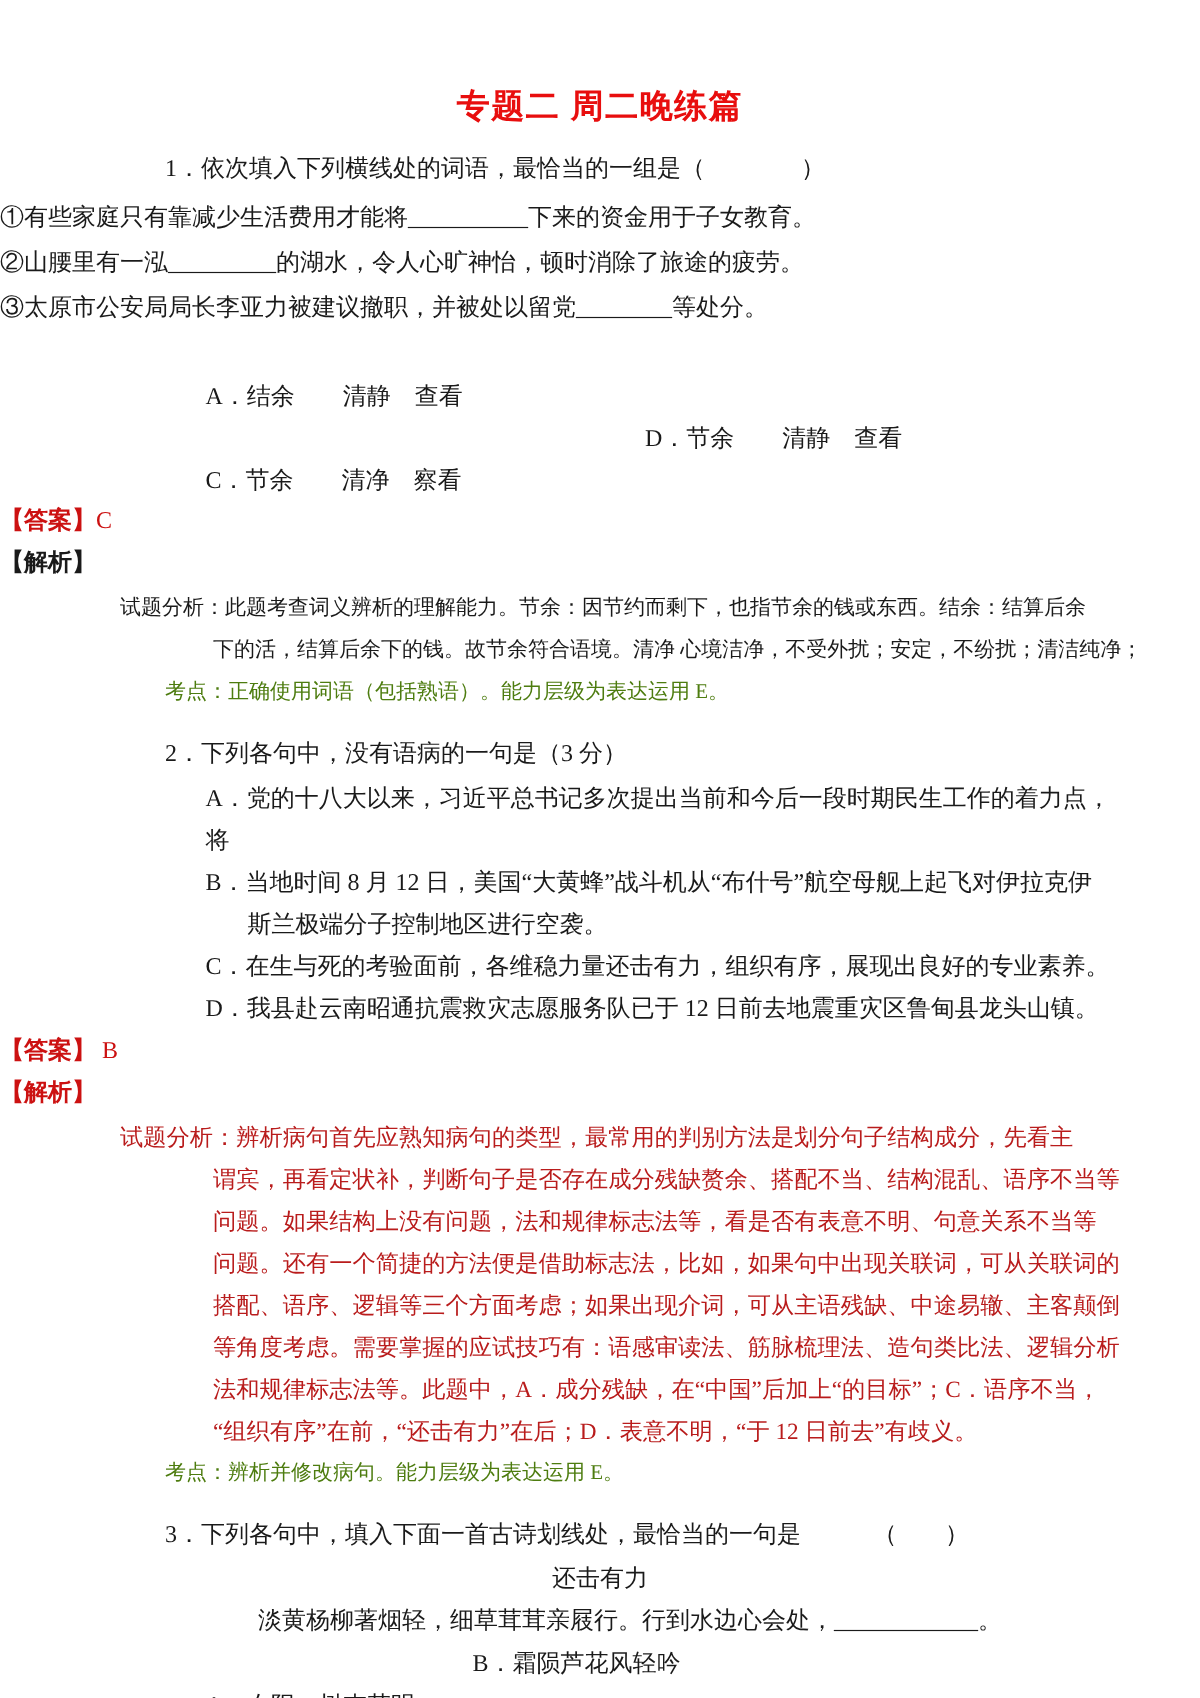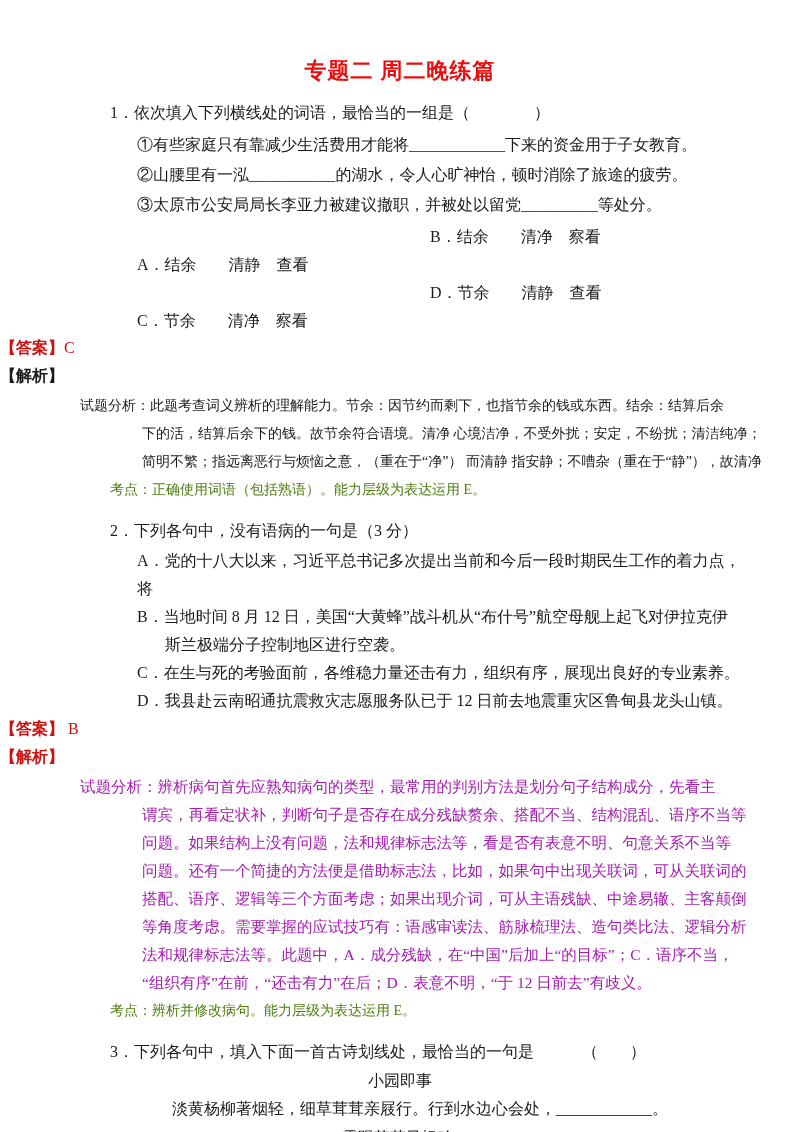--- a/index.html
+++ b/index.html
@@ -16,33 +16,33 @@
     padding-top:56px;
     text-align:center;
     font-family:"Liberation Sans","DejaVu Sans",sans-serif;
     font-weight:bold;
     font-size:22px;
     line-height:30px;
     color:#e80e0e;
     letter-spacing:1px;
   }
   .stem{margin:12px 40px 0 110px;line-height:29px;}
-  .subitem{margin-left:137px;margin-right:36px;line-height:30px;font-family:Liberation Mono, monospace;}
+  .subitem{margin-right:36px;line-height:30px;}
   .optrow{display:flex;margin-left:137px;line-height:27px;margin-top:1px;}
   .optrow .c1{width:293px;margin-top:28px;}
   .q3row .c1{width:178px;}
   .albl{line-height:28px;font-weight:bold;}
   .red-strong{color:#cc1111;}
   .ans-letter{font-weight:normal;}
   .para{margin-top:2px;}
   .para .aline{margin-left:142px;margin-right:36px;line-height:28px;}
   .para .aline:first-child{margin-left:80px;}
   .small{font-size:14px;}
   .mid{font-size:15.5px;}
-  .red-soft{color:#a21caf;}
+  .red-soft{color:#b91c1c;}
   .kaodian{margin-left:110px;line-height:28px;font-size:14px;color:#4d7c0f;}
   .optpara{margin-left:137px;margin-right:44px;line-height:28px;}
   .optpara .oline2{margin-left:28px;}
   .poem-title{text-align:center;line-height:28px;margin-top:1px;}
   .poem-line{margin-left:172px;line-height:28px;}
   .gap2{margin-top:2px;}
   .gap4{margin-top:4px;}
 </style>
 </head>
 <body>
@@ -51,34 +51,32 @@
 
   <div class="title">专题二 周二晚练篇</div>
 
   <div class="stem">1．依次填入下列横线处的词语，最恰当的一组是（　　　　）</div>
   <div class="subitem gap4">①有些家庭只有靠减少生活费用才能将__________下来的资金用于子女教育。</div>
   <div class="subitem">②山腰里有一泓_________的湖水，令人心旷神怡，顿时消除了旅途的疲劳。</div>
   <div class="subitem">③太原市公安局局长李亚力被建议撤职，并被处以留党________等处分。</div>
 
   <div class="optrow gap2">
     <span class="c1">A．结余　　清静　查看</span>
-    <span>B．结余　　清净　察看</span>
   </div>
   <div class="optrow">
     <span class="c1">C．节余　　清净　察看</span>
     <span>D．节余　　清静　查看</span>
   </div>
 
   <div class="albl red-strong"><span>【答案】</span><span class="ans-letter">C</span></div>
   <div class="albl">【解析】</div>
 
   <div class="para small">
     <div class="aline">试题分析：此题考查词义辨析的理解能力。节余：因节约而剩下，也指节余的钱或东西。结余：结算后余</div>
     <div class="aline">下的活，结算后余下的钱。故节余符合语境。清净 心境洁净，不受外扰；安定，不纷扰；清洁纯净；</div>
-    <div class="aline">简明不繁；指远离恶行与烦恼之意，（重在于“净”） 而清静 指安静；不嘈杂（重在于“静”），故清净</div>
   </div>
   <div class="kaodian">考点：正确使用词语（包括熟语）。能力层级为表达运用 E。</div>
 
   <div class="stem">2．下列各句中，没有语病的一句是（3 分）</div>
 
   <div class="optpara gap2">
     <div>A．党的十八大以来，习近平总书记多次提出当前和今后一段时期民生工作的着力点，将</div>
   </div>
   <div class="optpara">
     <div>B．当地时间 8 月 12 日，美国“大黄蜂”战斗机从“布什号”航空母舰上起飞对伊拉克伊</div>
@@ -100,21 +98,21 @@
     <div class="aline">问题。如果结构上没有问题，法和规律标志法等，看是否有表意不明、句意关系不当等</div>
     <div class="aline">问题。还有一个简捷的方法便是借助标志法，比如，如果句中出现关联词，可从关联词的</div>
     <div class="aline">搭配、语序、逻辑等三个方面考虑；如果出现介词，可从主语残缺、中途易辙、主客颠倒</div>
     <div class="aline">等角度考虑。需要掌握的应试技巧有：语感审读法、筋脉梳理法、造句类比法、逻辑分析</div>
     <div class="aline">法和规律标志法等。此题中，A．成分残缺，在“中国”后加上“的目标”；C．语序不当，</div>
     <div class="aline">“组织有序”在前，“还击有力”在后；D．表意不明，“于 12 日前去”有歧义。</div>
   </div>
   <div class="kaodian">考点：辨析并修改病句。能力层级为表达运用 E。</div>
 
   <div class="stem">3．下列各句中，填入下面一首古诗划线处，最恰当的一句是　　　（　　）</div>
-  <div class="poem-title">小园即事</div>
+  <div class="poem-title">还击有力</div>
   <div class="poem-line">淡黄杨柳著烟轻，细草茸茸亲屐行。行到水边心会处，____________。</div>
 
   <div class="optrow q3row">
     <span class="c1">A．夕阳一树杏花明</span>
     <span>B．霜陨芦花风轻吟</span>
   </div>
 
 </div>
 
 </body></html>

